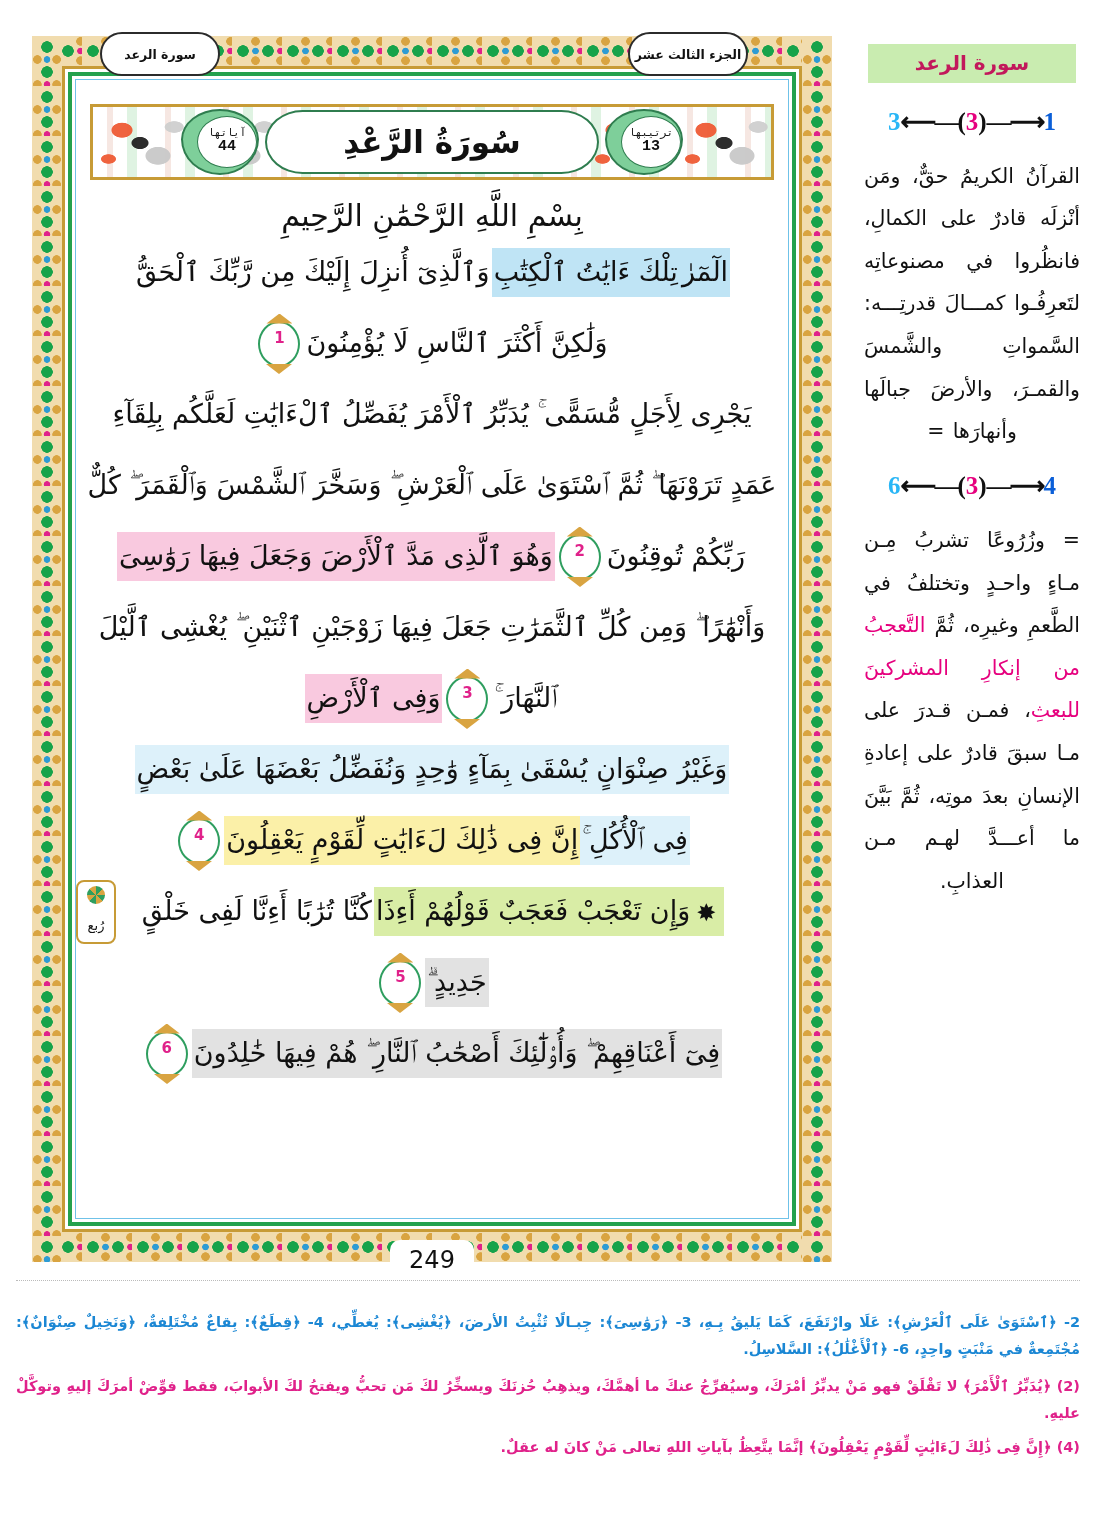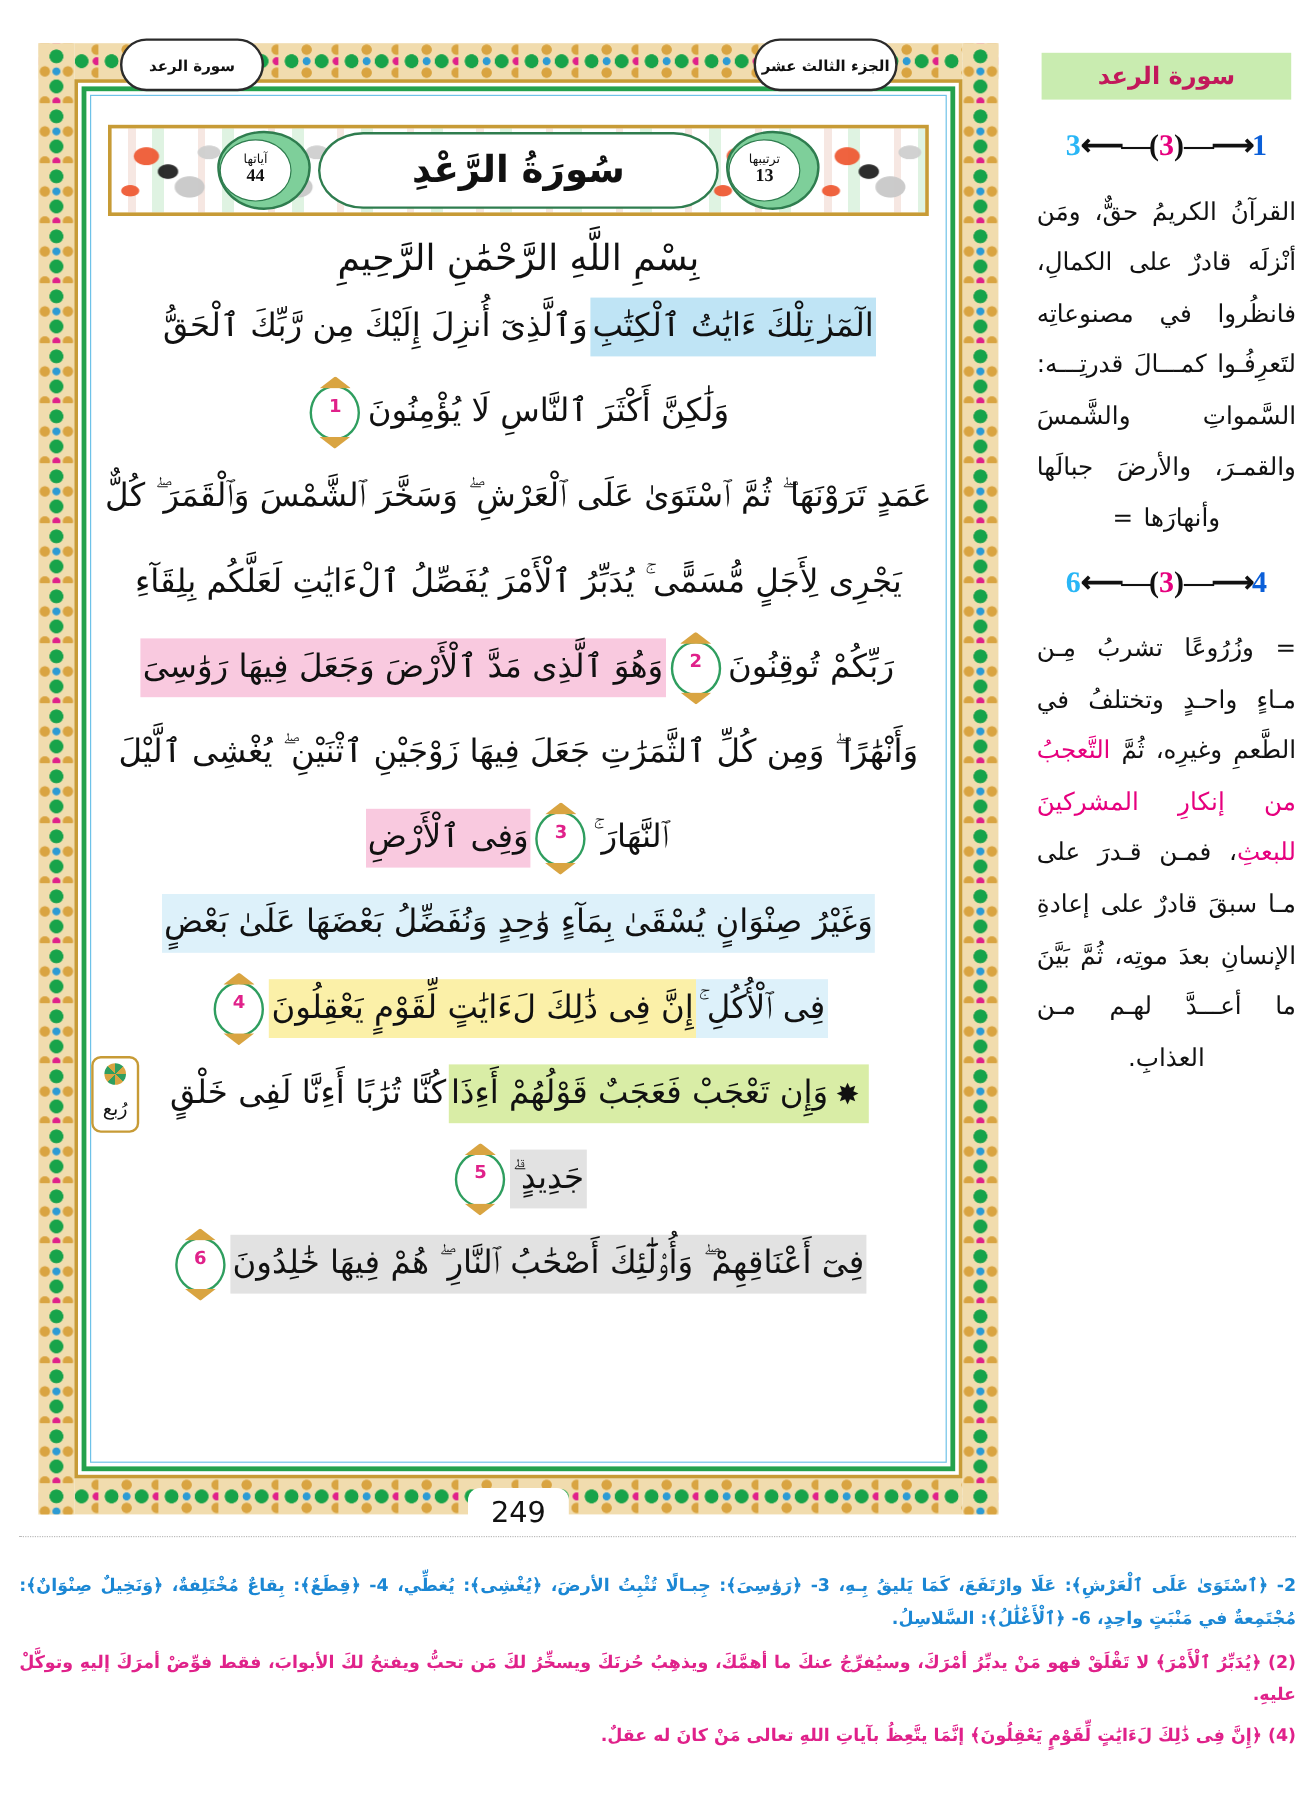--- a/index.html
+++ b/index.html
@@ -218,24 +218,24 @@
   }
   .banner-badge {
     position: relative;
     z-index: 4;
     width: 74px; height: 62px;
     background: #7ecf9a;
     border: 2px solid #2f7d4f;
     border-radius: 50% 50% 50% 50% / 46% 46% 54% 54%;
     display: flex;
     flex-direction: column;
-    align-items: flex-end;
-    justify-content: center;
-    color: #111;
-    font-family: Liberation Serif, serif;
+    align-items: flex-start;
+    justify-content: center;
+    color: #111;
+    font-family: Liberation Mono, monospace;
     line-height: 1.12;
     margin: 0 6px;
   }
   .banner-badge .badge-inner {
     background: #ffffff;
     border: 1.5px solid #2f7d4f;
     border-radius: 50%;
     width: 58px; height: 50px;
     display: flex; flex-direction: column;
     align-items: center; justify-content: center;
@@ -319,21 +319,21 @@
     height: 64px;
     border: 2px solid #c79b36;
     border-radius: 8px;
     background: #ffffff;
     display: flex;
     align-items: flex-end;
     justify-content: center;
     padding-bottom: 6px;
     box-sizing: border-box;
     font-family: "DejaVu Sans", sans-serif;
-    font-size: 16px;
+    font-size: 13px;
     color: #111;
     z-index: 5;
   }
   .rub-marker::before {
     content: "";
     position: absolute;
     top: 4px; left: 50%;
     transform: translateX(-50%);
     width: 18px; height: 18px;
     background:
@@ -457,24 +457,24 @@
           <div class="aya-line" style="position: relative;">
             <span class="hl-blue">الٓمٓرٰ</span>
             <span class="hl-blue">تِلْكَ ءَايَٰتُ ٱلْكِتَٰبِ</span>
             <span>وَٱلَّذِىٓ أُنزِلَ إِلَيْكَ مِن رَّبِّكَ ٱلْحَقُّ</span>
           </div>
           <div class="aya-line" style="position: relative;">
             <span>وَلَٰكِنَّ أَكْثَرَ ٱلنَّاسِ لَا يُؤْمِنُونَ</span>
             <span class="ayah-mark">1</span>
           </div>
           <div class="aya-line" style="position: relative;">
+            <span>يَجْرِى لِأَجَلٍ مُّسَمًّى ۚ يُدَبِّرُ ٱلْأَمْرَ يُفَصِّلُ ٱلْءَايَٰتِ لَعَلَّكُم بِلِقَآءِ</span>
+          </div>
+          <div class="aya-line" style="position: relative;">
             <span>عَمَدٍ تَرَوْنَهَا ۖ ثُمَّ ٱسْتَوَىٰ عَلَى ٱلْعَرْشِ ۖ وَسَخَّرَ ٱلشَّمْسَ وَٱلْقَمَرَ ۖ كُلٌّ</span>
-          </div>
-          <div class="aya-line" style="position: relative;">
-            <span>يَجْرِى لِأَجَلٍ مُّسَمًّى ۚ يُدَبِّرُ ٱلْأَمْرَ يُفَصِّلُ ٱلْءَايَٰتِ لَعَلَّكُم بِلِقَآءِ</span>
           </div>
           <div class="aya-line" style="position: relative;">
             <span>رَبِّكُمْ تُوقِنُونَ</span>
             <span class="ayah-mark">2</span>
             <span class="hl-pink">وَهُوَ ٱلَّذِى مَدَّ ٱلْأَرْضَ وَجَعَلَ فِيهَا رَوَٰسِىَ</span>
           </div>
           <div class="aya-line" style="position: relative;">
             <span>وَأَنْهَٰرًا ۖ وَمِن كُلِّ ٱلثَّمَرَٰتِ جَعَلَ فِيهَا زَوْجَيْنِ ٱثْنَيْنِ ۖ يُغْشِى ٱلَّيْلَ</span>
           </div>
           <div class="aya-line" style="position: relative;">

